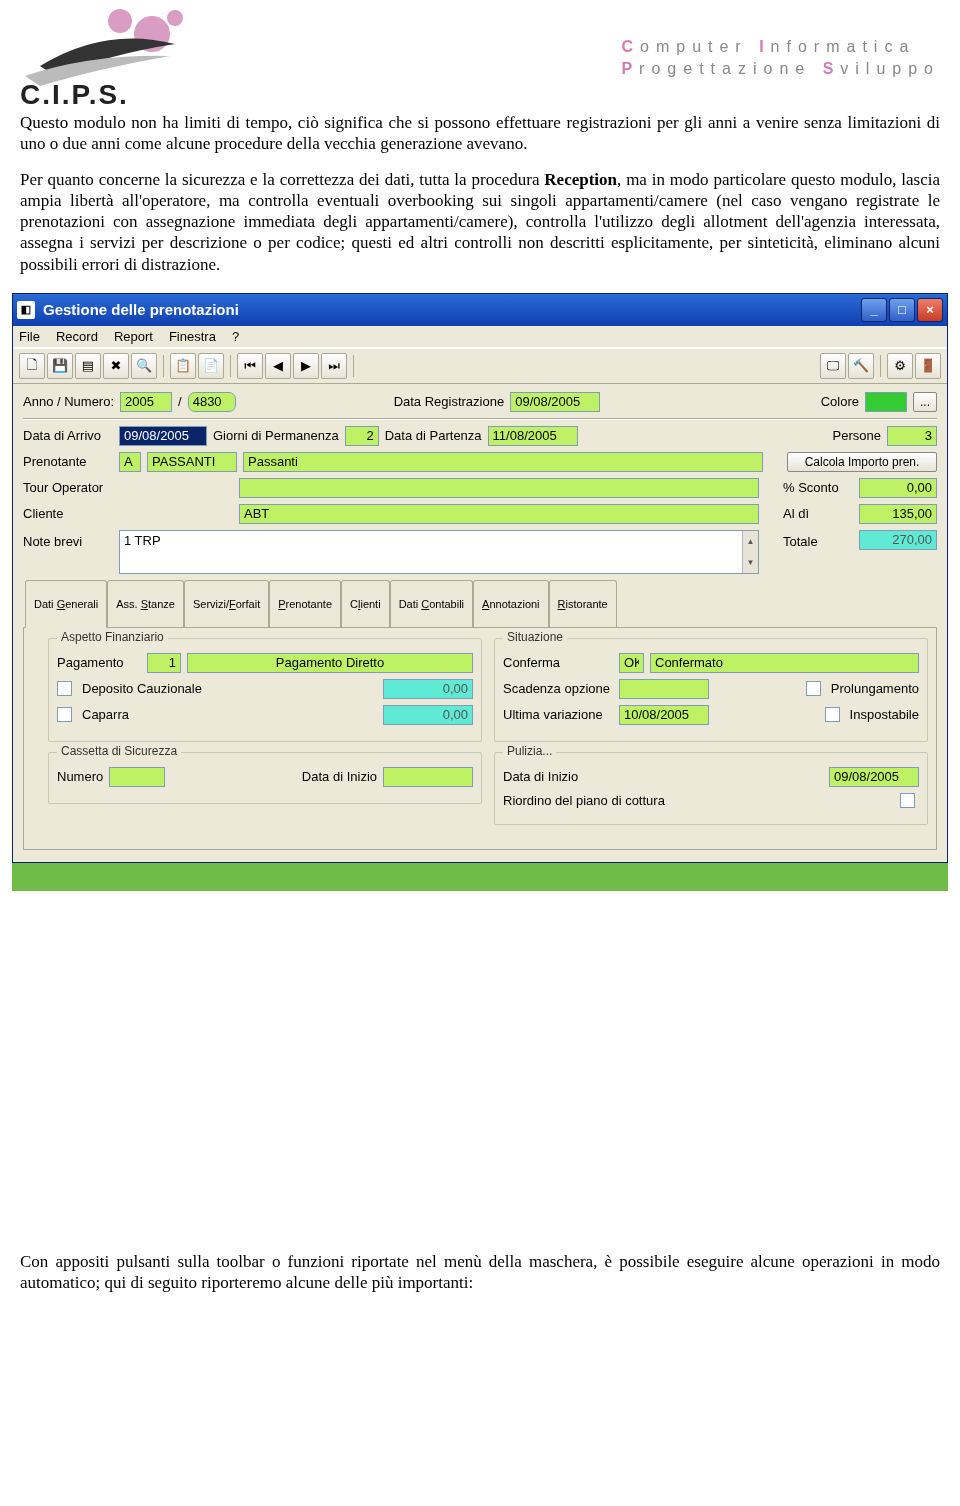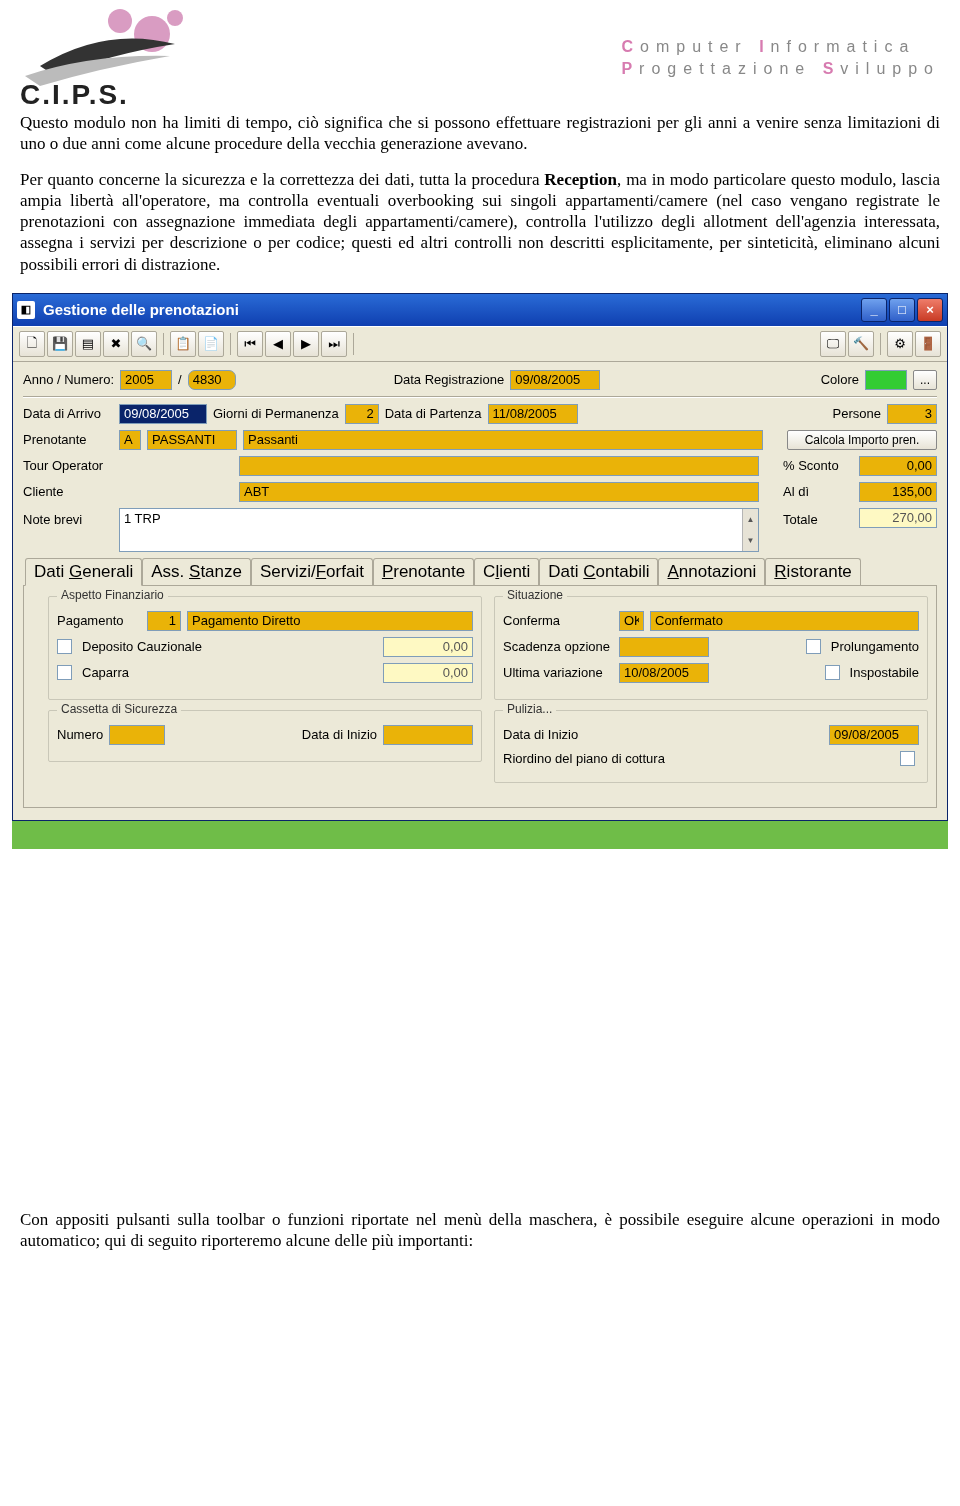--- a/index.html
+++ b/index.html
@@ -17,30 +17,30 @@
 .titlebar .sp{flex:1}
 .wbtn{width:24px;height:22px;background:linear-gradient(#6fa1ee,#2f5fc9);border:1px solid #0a246a;border-radius:3px;margin-left:2px;display:inline-flex;align-items:center;justify-content:center;color:#fff;font-weight:bold;font-size:13px}
 .wbtn.close{background:linear-gradient(#ef7d6a,#c83a24)}
 .menubar{background:#ece9d8;padding:3px 6px;display:flex;gap:16px;font-size:13px;border-bottom:1px solid #fff}
 .toolbar{background:#ece9d8;padding:4px 6px;display:flex;gap:2px;align-items:center;border-bottom:1px solid #aca899;border-top:1px solid #fff}
 .tbtn{width:24px;height:24px;border:1px solid #aca899;background:linear-gradient(#fff,#e7e3d6);display:inline-flex;align-items:center;justify-content:center;font-size:13px;border-radius:2px}
 .tsep{width:1px;height:22px;background:#aca899;margin:0 4px}
 .formarea{padding:8px 10px 12px 10px}
 .row{display:flex;align-items:center;gap:6px;margin-bottom:6px;flex-wrap:nowrap}
 .lbl{font-size:13px;white-space:nowrap}
-.inp{font-family:Tahoma,Arial,sans-serif;font-size:13px;border:1px solid #7f9db9;background:#eab308;height:20px;padding:0 4px;box-sizing:border-box}
-.inp.ro{background:#fef9c3;color:#555}
+.inp{font-family:Tahoma,Arial,sans-serif;font-size:13px;border:1px solid #7f9db9;background:#bef264;height:20px;padding:0 4px;box-sizing:border-box}
+.inp.ro{background:#5eead4;color:#555}
 .inp.highlight{background:#0a246a;color:#fff}
 .colorbox{width:40px;height:18px;background:#3c3;border:1px solid #7f9db9}
 .btns{font-size:12px;border:1px solid #888;background:linear-gradient(#fff,#e7e3d6);padding:1px 6px;height:20px;line-height:16px;border-radius:2px}
 .ta{border:1px solid #7f9db9;background:#fff;height:38px;flex:1;padding:2px 4px;font-size:13px;position:relative}
 .upd{position:absolute;right:0;top:0;width:16px;display:flex;flex-direction:column;height:100%}
 .upd div{flex:1;border-left:1px solid #b5b5b5;background:#e7e3d6;display:flex;align-items:center;justify-content:center;font-size:8px;color:#555}
 .tabs{display:flex;gap:0;margin-top:6px;margin-left:2px}
-.tab{border:1px solid #aca899;border-bottom:none;background:#ece9d8;font-size:17px;padding:3px 8px;border-radius:3px 3px 0 0;position:relative}
+.tab{border:1px solid #aca899;border-bottom:none;background:#ece9d8;font-size:11px;padding:17px 8px;border-radius:3px 3px 0 0;position:relative}
 .tab.active{background:#ece9d8;border-bottom:1px solid #ece9d8;margin-bottom:-1px;z-index:2}
 .tab u{text-decoration:underline}
 .panel{border:1px solid #aca899;background:#ece9d8;padding:10px 8px 14px 24px}
 .fs{border:1px solid #c9c7b8;border-radius:2px;padding:14px 8px 10px 8px;position:relative;margin-bottom:10px}
 .fs .legend{position:absolute;top:-9px;left:8px;background:#ece9d8;padding:0 4px;font-size:12px;color:#333}
 .gcols{display:flex;gap:12px}
 .gcols>div{flex:1}
 .cb{width:13px;height:13px;border:1px solid #7f9db9;background:#fff;display:inline-block;vertical-align:middle;margin-right:4px}
 .readonly{color:#888}
 .body-text .bold{font-weight:bold}
@@ -74,20 +74,27 @@
   <div class="shot">
     <div class="win">
       <div class="titlebar">
         <span class="ticon">◧</span>
         <span>Gestione delle prenotazioni</span>
         <span class="sp"></span>
         <span class="wbtn">_</span>
         <span class="wbtn">□</span>
         <span class="wbtn close">×</span>
       </div>
+      <div class="menubar">
+        <span>File</span>
+        <span>Record</span>
+        <span>Report</span>
+        <span>Finestra</span>
+        <span>?</span>
+      </div>
       <div class="toolbar">
         <span class="tbtn">🗋</span>
         <span class="tbtn">💾</span>
         <span class="tbtn">▤</span>
         <span class="tbtn">✖</span>
         <span class="tbtn">🔍</span>
         <span class="tsep"></span>
         <span class="tbtn">📋</span>
         <span class="tbtn">📄</span>
         <span class="tsep"></span>
@@ -178,21 +185,21 @@
           <div class="tab"><u>R</u>istorante</div>
         </div>
         <div class="panel">
           <div class="gcols">
             <div>
               <div class="fs">
                 <div class="legend">Aspetto Finanziario</div>
                 <div class="row">
                   <span class="lbl" style="width:84px">Pagamento</span>
                   <input class="inp" style="width: 34px; text-align: right;" value="1">
-                  <input class="inp" style="flex: 1 1 0%;" value="Pagamento Diretto">
+                  <input class="inp" style="flex: 1 1 0%; text-align: center;" value="Pagamento Diretto">
                 </div>
                 <div class="row">
                   <span class="cb"></span>
                   <span class="lbl" style="flex:1">Deposito Cauzionale</span>
                   <input class="inp ro readonly" style="width: 90px; text-align: right;" value="0,00">
                 </div>
                 <div class="row">
                   <span class="cb"></span>
                   <span class="lbl" style="flex:1">Caparra</span>
                   <input class="inp ro readonly" style="width: 90px; text-align: right;" value="0,00">

